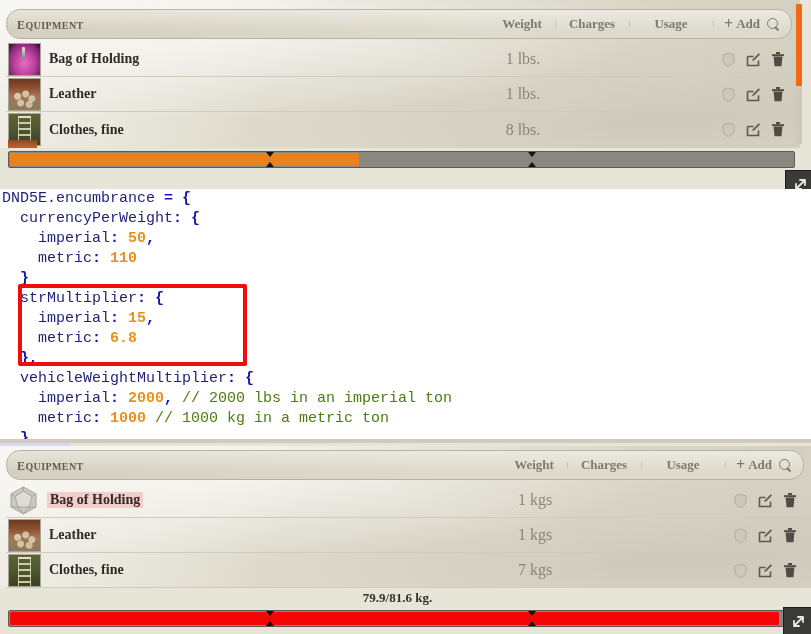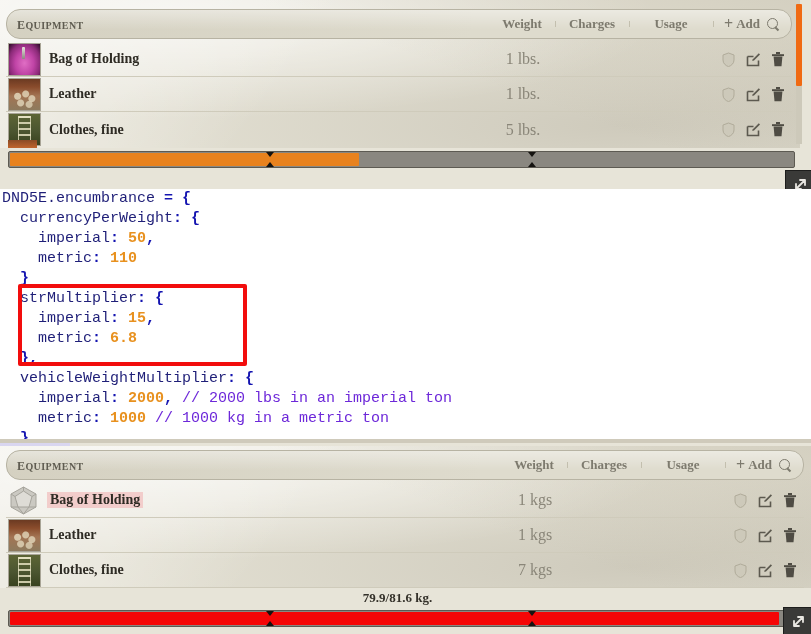--- a/index.html
+++ b/index.html
@@ -186,21 +186,21 @@
     font-size:15px;
     line-height:20px;
     color:#1a1a6e;
     white-space:pre;
     overflow:hidden;
   }
   .code .ln{padding-left:2px;}
   .k{color:#1f1f78;}
   .p{color:#1414b0;font-weight:bold;}
   .n{color:#e8911f;font-weight:bold;}
-  .c{color:#6d28d9;}
+  .c{color:#4d7c0f;}
   .redbox{
     position:absolute;border:4px solid #f20d0d;border-radius:2px;
     pointer-events:none;
   }
   .codebottom{
     position:absolute;left:0;height:4px;background:#cfcabb;
   }
 
   
   .vscroll{position:absolute;background:#f06a13;border-radius:1px;}
@@ -291,21 +291,21 @@
             <path d="M1.6 4.6h8.8l-.9 9.6H2.5z" fill="#4f4c44"></path>
           </svg>
         </span>
     </div>
   </div>
 
   <div class="eq-row" style="position:absolute;left:6px;top:112px;width:786px;border-bottom:none;">
     <div class="thumb clothes"></div>
     <div class="iname">Clothes, fine</div>
     <div class="spacer"></div>
-    <div class="cell weight">5 lbs.</div>
+    <div class="cell weight">8 lbs.</div>
     <div class="cell charges sep"></div>
     <div class="cell usage sep"></div>
     <div class="acts">
       <span>
           <svg width="13" height="15" viewBox="0 0 13 15">
             <path d="M6.5 1 12 3v5c0 3.4-2.6 5.6-5.5 6.6C3.6 13.6 1 11.4 1 8V3z" fill="#cdc9ba" stroke="#b0ab9a" stroke-width="1"></path>
           </svg>
         </span>
       <span>
           <svg width="15" height="15" viewBox="0 0 15 15">

